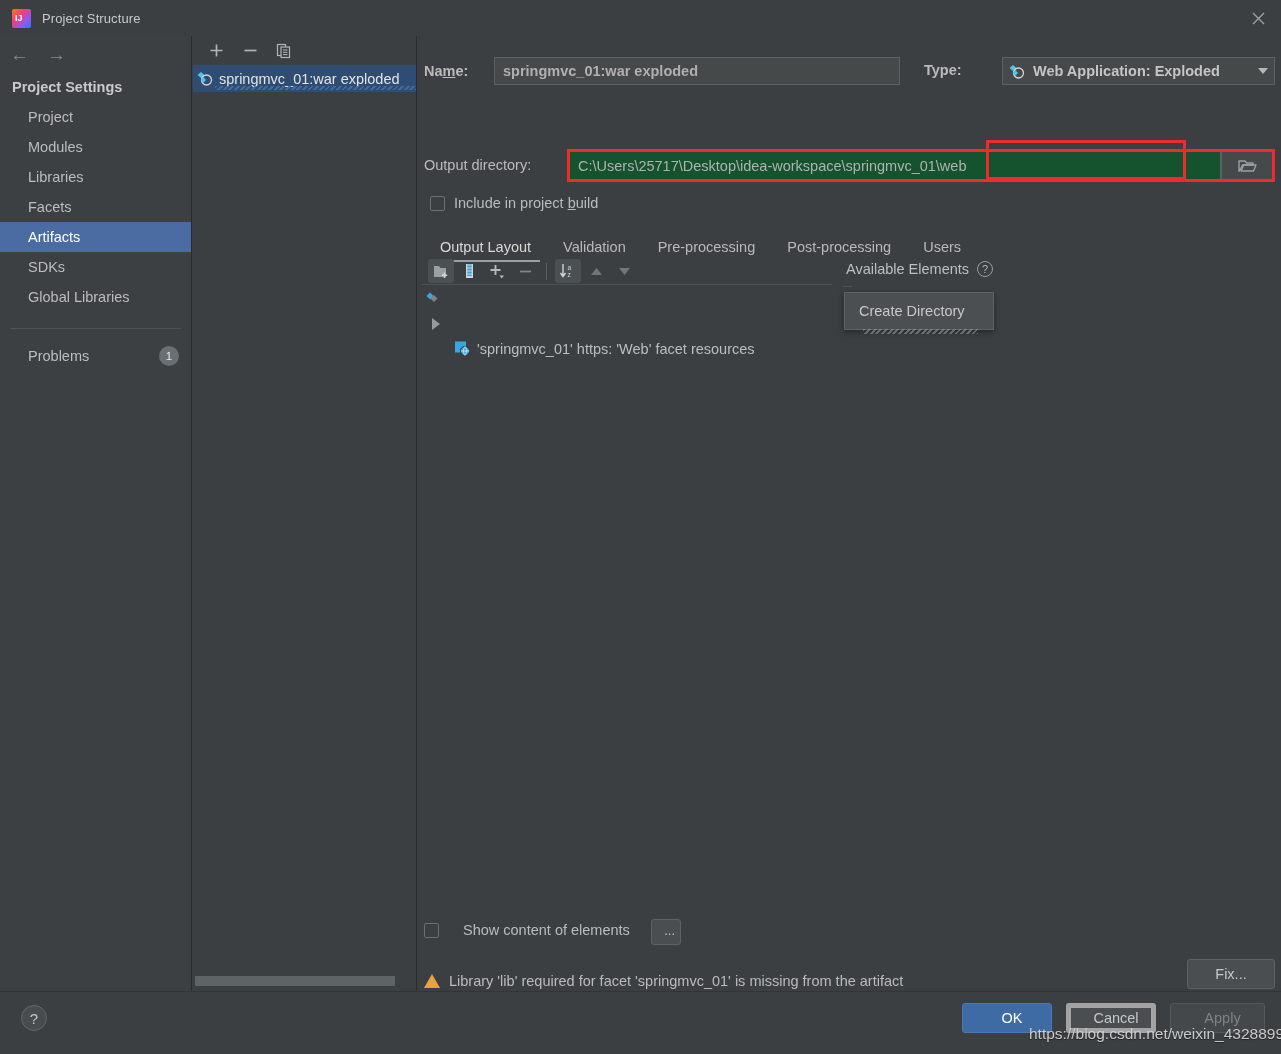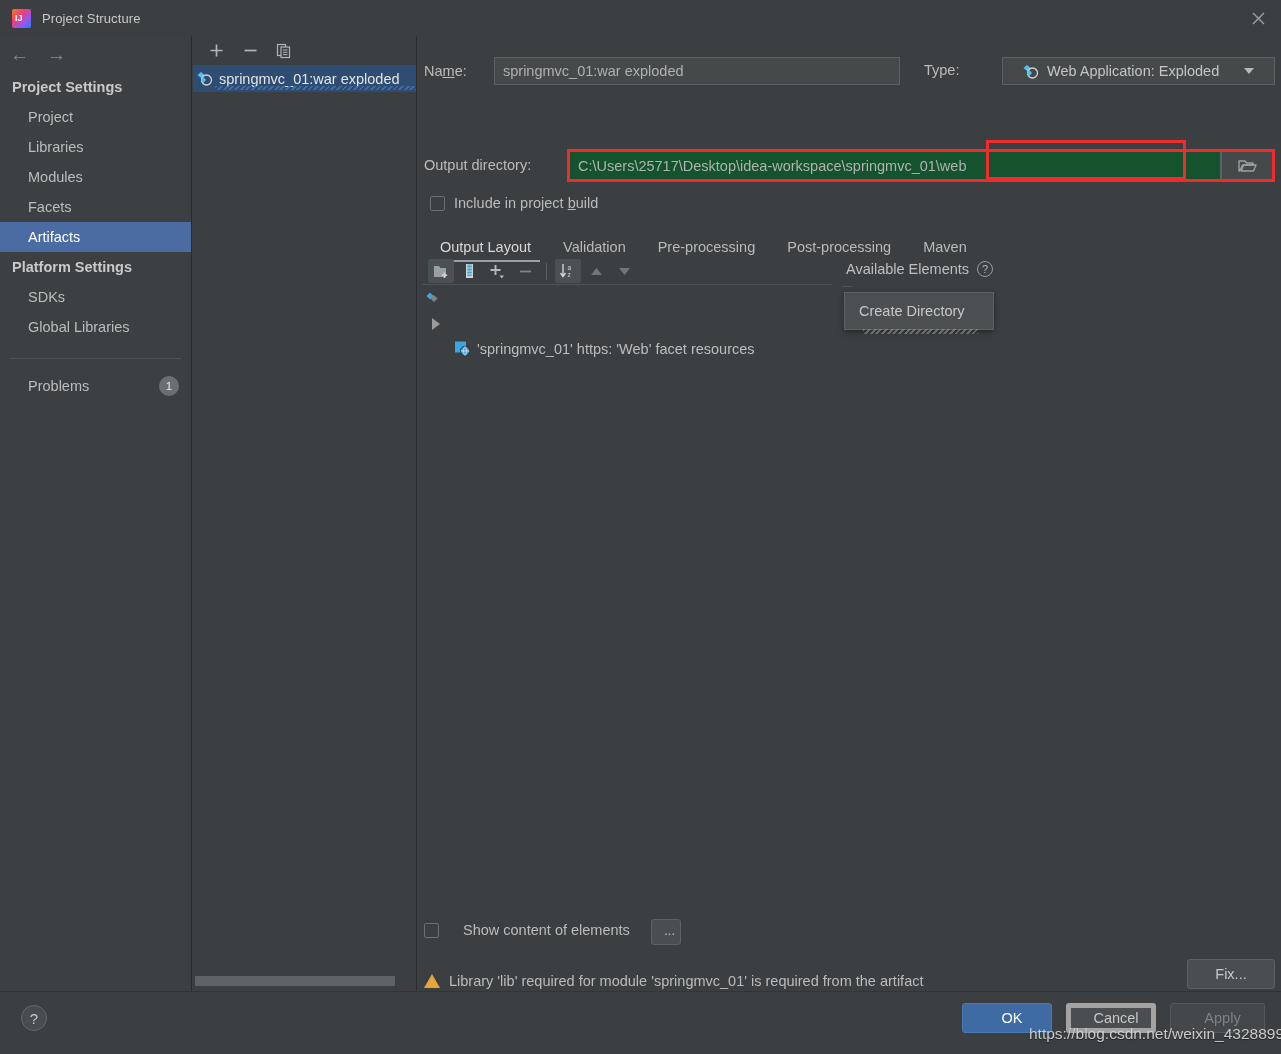--- a/index.html
+++ b/index.html
@@ -107,34 +107,34 @@
   }
 
   
   .main {
     position: absolute; left: 418px; top: 36px; width: 863px; height: 955px;
     background: #3c3f41;
   }
 
   .row-name {
     position: absolute; left: 6px; top: 21px; width: 851px; height: 28px;
-    display: flex; align-items: center;
+    display: flex; align-items: center; font-weight: bold;
   }
   .lbl { color: #bbbbbb; font-size: 14.5px; }
   .field {
     background: #45494a; border: 1px solid #5c6164; color: #b0b0b0;
     height: 28px; padding: 0 8px; display: flex; align-items: center;
     font-size: 14.5px;
   }
   .name-field { position: absolute; left: 70px; top: 0; width: 406px; }
   .type-lbl { position: absolute; left: 500px; top: 5px; }
   .combo {
     position: absolute; left: 578px; top: 0; width: 273px; height: 28px;
     background: #45494a; border: 1px solid #5c6164;
-    display: flex; align-items: center; padding: 0 20px; gap: 7px;
+    display: flex; align-items: center; padding: 0 6px; gap: 7px;
   }
   .combo .cv { color: #c5c5c5; font-size: 14.5px; flex: 1; }
   .caret {
     width: 0; height: 0; border-left: 5px solid transparent;
     border-right: 5px solid transparent; border-top: 6px solid #b8b8b8;
   }
 
   .row-out {
     position: absolute; left: 6px; top: 110px; width: 851px; height: 40px;
   }
@@ -321,26 +321,25 @@
   </div>
 
   <div class="sidebar">
     <div class="nav-arrows">
       <span>←</span>
       <span>→</span>
     </div>
 
     <div class="sb-group">Project Settings</div>
     <div class="sb-item">Project</div>
+    <div class="sb-item">Modules</div>
     <div class="sb-item">Libraries</div>
-    <div class="sb-item">Modules</div>
     <div class="sb-item">Facets</div>
     <div class="sb-item selected">Artifacts</div>
 
-    <div class="sb-group">Platform Settings</div>
     <div class="sb-item">SDKs</div>
     <div class="sb-item">Global Libraries</div>
 
     <div class="sb-sep"></div>
 
     <div class="sb-problems">
       <span>Problems</span>
       <span class="badge">1</span>
     </div>
   </div>
@@ -412,21 +411,21 @@
     <div class="chk-row" style="left:12px; top:159px;">
       <span class="chkbox"></span>
       <span class="lbl">Include in project <span class="u">b</span>uild</span>
     </div>
 
     <div class="tabs">
       <div class="tab active">Output Layout</div>
       <div class="tab">Validation</div>
       <div class="tab">Pre-processing</div>
       <div class="tab">Post-processing</div>
-      <div class="tab">Maven</div>
+      <div class="tab">Users</div>
     </div>
 
     <div class="ol-toolbar">
       <div class="ol-btn boxed">
         <svg width="17" height="15" viewBox="0 0 17 15">
           <path d="M1 13 V2 H6 L7.5 4 H13 V13 Z" fill="#9aa1a5"></path>
           <path d="M11.5 8.5 V14 M8.8 11.2 H14.2" stroke="#cfd4d7" stroke-width="1.6"></path>
         </svg>
       </div>
       <div class="ol-btn">
@@ -505,21 +504,21 @@
     </div>
 
     <div class="show-content">
       <span class="chkbox"></span>
       <span class="lbl">Show content of elements</span>
     </div>
     <div class="dots-btn">...</div>
 
     <div class="warn-row">
       <span class="warn-tri"></span>
-      <span class="lbl">Library 'lib' required for module 'springmvc_01' is required from the artifact</span>
+      <span class="lbl">Library 'lib' required for facet 'springmvc_01' is missing from the artifact</span>
     </div>
     <div class="fix-btn">Fix...</div>
 
     <div class="bottom-hr"></div>
   </div>
 
   <div class="footer">
     <div class="help-btn">?</div>
     <div class="btn btn-ok">OK</div>
     <div class="btn btn-cancel">Cancel</div>

